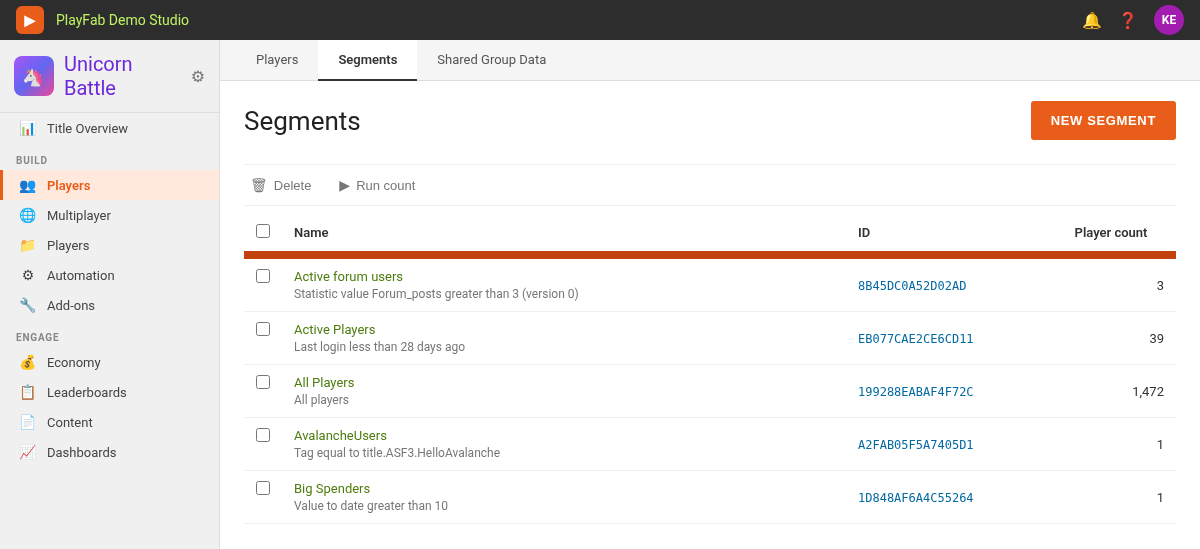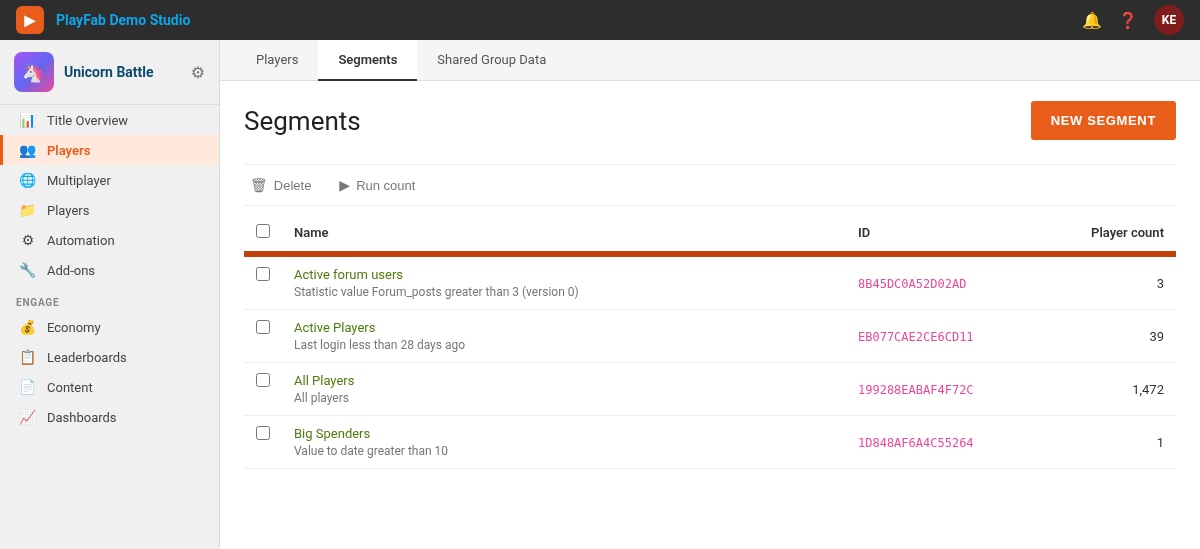--- a/index.html
+++ b/index.html
@@ -18,37 +18,36 @@
       z-index: 100;
     }
     .top-bar-logo {
       width: 28px; height: 28px;
       background: #e85d1a;
       border-radius: 6px;
       display: flex; align-items: center; justify-content: center;
       color: white; font-weight: bold; font-size: 14px;
     }
     .top-bar-title {
-      color: #0ea5e9;
+      color: #bef264;
       font-size: 14px;
       flex: 1;
-      font-weight: bold;
     }
     .top-bar-icons {
       display: flex; gap: 16px; align-items: center;
     }
     .top-bar-icon {
       color: #aaa;
       font-size: 16px;
       cursor: pointer;
     }
     .top-bar-avatar {
       width: 30px; height: 30px;
       border-radius: 50%;
-      background: #7f1d1d;
+      background: #a21caf;
       display: flex; align-items: center; justify-content: center;
       color: white; font-size: 12px; font-weight: bold;
       cursor: pointer;
     }
 
     
     .layout {
       display: flex;
       margin-top: 40px;
       height: calc(549px - 40px);
@@ -76,23 +75,23 @@
       overflow: hidden;
       flex-shrink: 0;
     }
     .sidebar-game-icon-inner {
       width: 100%; height: 100%;
       background: linear-gradient(135deg, #a855f7, #6366f1, #ec4899);
       display: flex; align-items: center; justify-content: center;
       color: white; font-size: 18px;
     }
     .sidebar-game-name {
-      font-size: 14px;
-      font-weight: 700;
-      color: #0c4a6e;
+      font-size: 20px;
+      font-weight: 400;
+      color: #6d28d9;
       flex: 1;
     }
     .sidebar-gear {
       color: #777;
       cursor: pointer;
       font-size: 16px;
     }
 
     .sidebar-section-label {
       font-size: 10px;
@@ -199,23 +198,23 @@
     .segment-table {
       width: 100%;
       border-collapse: collapse;
     }
     .segment-table th {
       text-align: left;
       padding: 10px 12px;
       font-size: 13px;
       font-weight: 600;
       color: #333;
-      border-bottom: 6px solid #c2410c;
-    }
-    .segment-table th.right { text-align: right; }
+      border-bottom: 8px solid #c2410c;
+    }
+    .segment-table th.right { text-align: center; }
     .segment-table td {
       padding: 10px 12px;
       border-bottom: 1px solid #eee;
       vertical-align: top;
     }
     .segment-table td.right { text-align: right; vertical-align: middle; }
     .segment-table td.id-cell { vertical-align: middle; }
 
     .checkbox-col { width: 36px; }
     .name-col { min-width: 300px; }
@@ -227,21 +226,21 @@
       font-size: 13px;
       display: block;
       text-decoration: none;
       margin-bottom: 2px;
     }
     .segment-desc {
       color: #777;
       font-size: 12px;
     }
     .segment-id {
-      color: #ec4899;
+      color: #0369a1;
       font-size: 12px;
       font-family: monospace;
     }
     .segment-count {
       font-size: 13px;
       color: #333;
     }
 
     input[type="checkbox"] {
       width: 14px; height: 14px; cursor: pointer;
@@ -269,20 +268,21 @@
       </div>
       <span class="sidebar-game-name">Unicorn Battle</span>
       <span class="sidebar-gear">⚙</span>
     </div>
 
     <div class="sidebar-item">
       <span class="sidebar-item-icon">📊</span>
       <span>Title Overview</span>
     </div>
 
+    <div class="sidebar-section-label">BUILD</div>
     <div class="sidebar-item active">
       <span class="sidebar-item-icon">👥</span>
       <span>Players</span>
     </div>
     <div class="sidebar-item">
       <span class="sidebar-item-icon">🌐</span>
       <span>Multiplayer</span>
     </div>
     <div class="sidebar-item">
       <span class="sidebar-item-icon">📁</span>
@@ -403,20 +403,35 @@
     </td>
     <td class="count-col right">
       <span class="segment-count">1,472</span>
     </td>
   </tr>
             <tr>
     <td class="checkbox-col">
       <input type="checkbox" style="">
     </td>
     <td class="name-col">
+      <a class="segment-name-link" href="#">AvalancheUsers</a>
+      <span class="segment-desc">Tag equal to title.ASF3.HelloAvalanche</span>
+    </td>
+    <td class="id-col id-cell">
+      <span class="segment-id">A2FAB05F5A7405D1</span>
+    </td>
+    <td class="count-col right">
+      <span class="segment-count">1</span>
+    </td>
+  </tr>
+            <tr>
+    <td class="checkbox-col">
+      <input type="checkbox" style="">
+    </td>
+    <td class="name-col">
       <a class="segment-name-link" href="#">Big Spenders</a>
       <span class="segment-desc">Value to date greater than 10</span>
     </td>
     <td class="id-col id-cell">
       <span class="segment-id">1D848AF6A4C55264</span>
     </td>
     <td class="count-col right">
       <span class="segment-count">1</span>
     </td>
   </tr>

